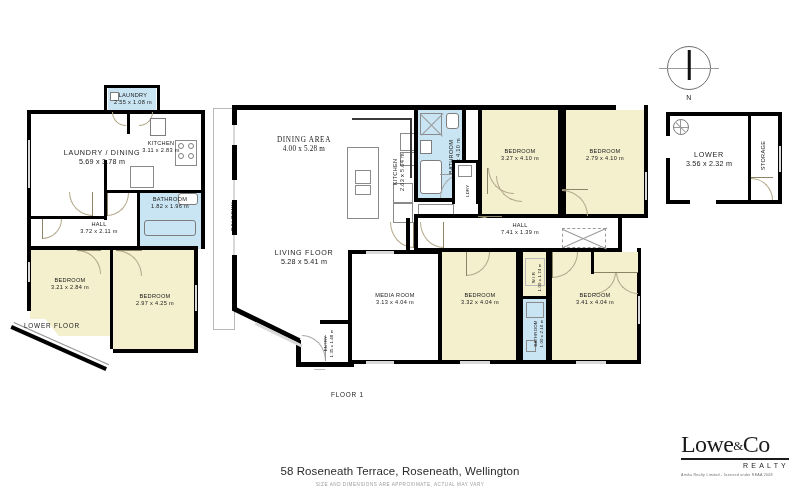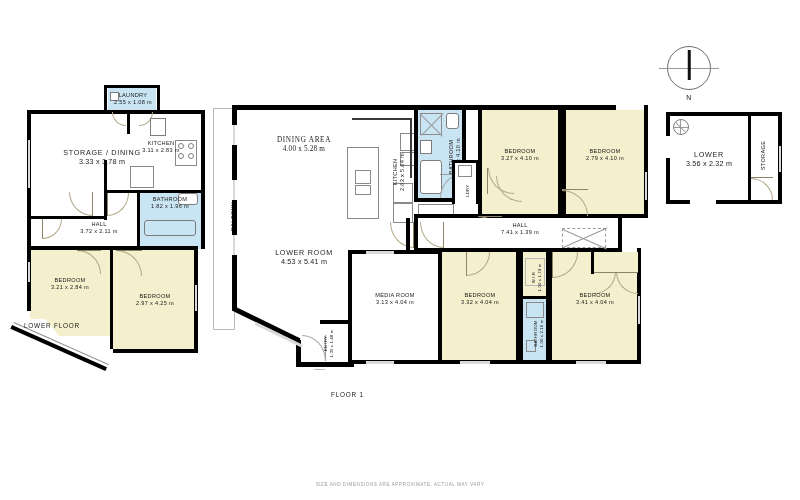--- a/index.html
+++ b/index.html
@@ -166,22 +166,22 @@
     <div class="fx t" style="left:175px;top:140px;width:22px;height:26px;"></div>
     <div class="fx r" style="left:178px;top:143px;width:6px;height:6px;"></div>
     <div class="fx r" style="left:188px;top:143px;width:6px;height:6px;"></div>
     <div class="fx r" style="left:178px;top:153px;width:6px;height:6px;"></div>
     <div class="fx r" style="left:188px;top:153px;width:6px;height:6px;"></div>
     <div class="fx t" style="left:130px;top:166px;width:24px;height:22px;"></div>
     <div class="fx soft" style="left:178px;top:193px;width:20px;height:12px;"></div>
     <div class="fx soft fill-wet" style="left:144px;top:220px;width:52px;height:16px;background:#c9e4f2;"></div>
 
     <div class="lbl" style="left:42px;top:148px;width:120px;">
-      <span class="nm">STORAGE / DINING</span>
-      <span class="dm">3.33 x 3.78 m</span>
+      <span class="nm">LAUNDRY / DINING</span>
+      <span class="dm">5.69 x 3.78 m</span>
     </div>
     <div class="lbl sm" style="left:118px;top:140px;width:86px;">
       <span class="nm">KITCHEN</span>
       <span class="dm">3.11 x 2.83 m</span>
     </div>
     <div class="lbl sm" style="left:134px;top:196px;width:72px;">
       <span class="nm">BATHROOM</span>
       <span class="dm">1.82 x 1.96 m</span>
     </div>
     <div class="lbl sm" style="left:56px;top:221px;width:86px;">
@@ -246,22 +246,22 @@
 
     <div class="lbl" style="left:248px;top:136px;width:112px;font-family:Liberation Serif, serif;">
       <span class="nm">DINING AREA</span>
       <span class="dm">4.00 x 5.28 m</span>
     </div>
     <div class="lbl sm rot rot90" style="left:356px;top:165px;width:86px;">
       <span class="nm">KITCHEN</span>
       <span class="dm">2.63 x 5.64 m</span>
     </div>
     <div class="lbl" style="left:248px;top:248px;width:112px;">
-      <span class="nm">LOWER ROOM</span>
-      <span class="dm">4.53 x 5.41 m</span>
+      <span class="nm">LIVING FLOOR</span>
+      <span class="dm">5.28 x 5.41 m</span>
     </div>
 
     <div class="room fill-wet" style="left:418px;top:110px;width:44px;height:92px;"></div>
     <div class="wall" style="left:414px;top:110px;width:4px;height:92px;"></div>
     <div class="wall" style="left:462px;top:110px;width:4px;height:78px;"></div>
     <div class="wall" style="left:414px;top:198px;width:52px;height:4px;"></div>
     <div class="fx t" style="left:420px;top:113px;width:22px;height:22px;"></div>
     <div class="xline" style="left:421px;top:114px;width:31px;transform:rotate(45deg);"></div>
     <div class="xline" style="left:421px;top:135px;width:31px;transform:rotate(-45deg);"></div>
     <div class="fx soft" style="left:446px;top:113px;width:13px;height:16px;"></div>
@@ -388,16 +388,23 @@
     <div class="wall" style="left:618px;top:218px;width:4px;height:34px;"></div>
     <div class="door q3" style="left:420px;top:222px;width:24px;height:26px;"></div>
     <div class="leaf" style="left:443px;top:222px;width:1.4px;height:26px;"></div>
     <div class="door q3" style="left:390px;top:222px;width:24px;height:26px;"></div>
     <div class="leaf" style="left:413px;top:222px;width:1.4px;height:26px;"></div>
     <div class="wall" style="left:406px;top:218px;width:4px;height:34px;"></div>
 
     <div class="cap" style="left:331px;top:391px;">FLOOR 1</div>
   </div>
 
+  <div class="title" style="top:465px;">58 Roseneath Terrace, Roseneath, Wellington</div>
   <div class="subtitle" style="top:482px;">SIZE AND DIMENSIONS ARE APPROXIMATE, ACTUAL MAY VARY</div>
 
+  <div class="brand" style="left:681px;top:432px;width:108px;">
+    <div class="bn"><span>Lowe</span><span class="amp">&amp;</span><span>Co</span></div>
+    <div class="rule"></div>
+    <div class="rt">REALTY</div>
+    <div class="fine">Amika Realty Limited - licensed under REAA 2008</div>
+  </div>
 
 </div>
 
 </body></html>

